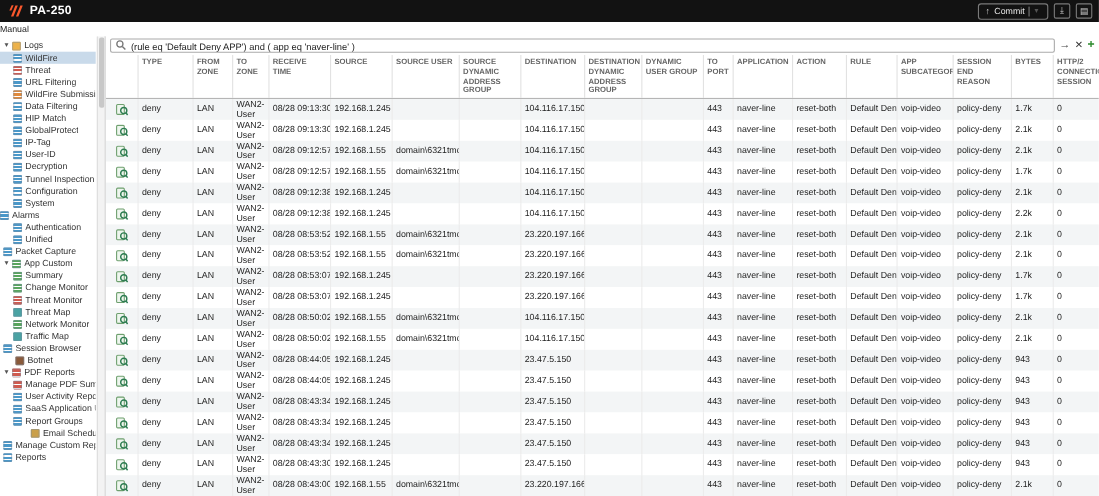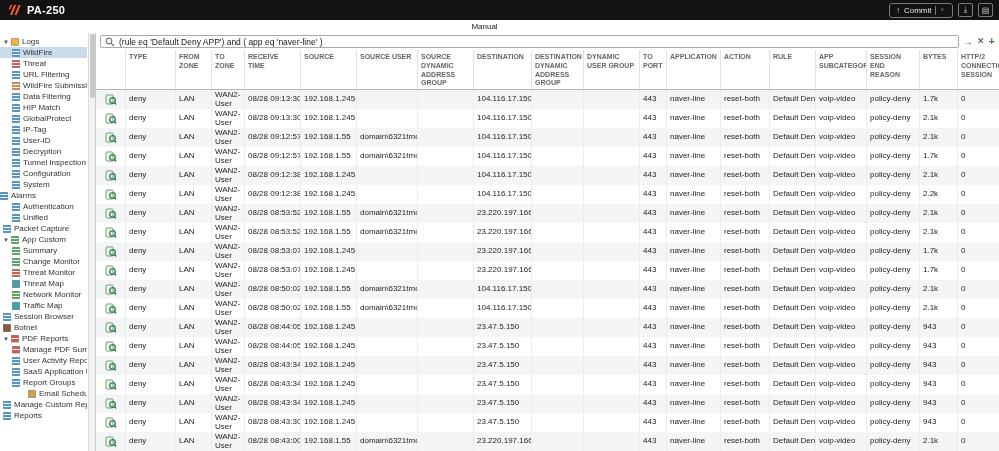--- a/index.html
+++ b/index.html
@@ -20,21 +20,21 @@
     color:#e8e8e8; font-size:8px; display:flex; align-items:center; gap:4px;
     padding:2px 6px; font-family:inherit; cursor:pointer; }
   .commit-btn .sep { width:1px; height:9px; background:#7a7a7a; }
   .commit-btn .up { color:#cfcfcf; font-size:8px; }
   .commit-btn .caret { font-size:7px; }
   .topicon { width:15px; height:14px; border:1px solid #7a7a7a; border-radius:2px;
     display:flex; align-items:center; justify-content:center; font-size:8px;
     color:#cfcfcf; cursor:pointer; }
 
   
-  .modebar { height:13px; display:flex; justify-content:center; align-items:center;
+  .modebar { height:13px; display:flex; justify-content:flex-start; align-items:center;
     padding-right:30px; font-size:8px; color:#222; background:#fff; }
   .modebar span { cursor:pointer; }
 
   
   .content { display:flex; height:418px; }
 
   
   .sidebar { width:96px; flex:none; position:relative; background:#fff;
     border-right:1px solid #c9c9c9; overflow:hidden; padding-top:3px; }
   .tree { padding-right:8px; }
@@ -216,21 +216,21 @@
           <span class="sb-label">Network Monitor</span>
         </div>
         <div class="sb-item" style="padding-left: 12px;">
           <span class="sb-icon ic-traffic-map"></span>
           <span class="sb-label">Traffic Map</span>
         </div>
         <div class="sb-item" style="padding-left: 3px;">
           <span class="sb-icon ic-session-browser"></span>
           <span class="sb-label">Session Browser</span>
         </div>
-        <div class="sb-item" style="padding-left: 3px;">
+        <div class="sb-item" style="padding-left: 14px;">
           <span class="sb-icon ic-botnet"></span>
           <span class="sb-label">Botnet</span>
         </div>
         <div class="sb-item" style="padding-left: 3px;">
           <span class="caret">▼</span>
           <span class="sb-icon ic-pdf-reports"></span>
           <span class="sb-label">PDF Reports</span>
         </div>
         <div class="sb-item" style="padding-left: 12px;">
           <span class="sb-icon ic-pdf-summary"></span>

